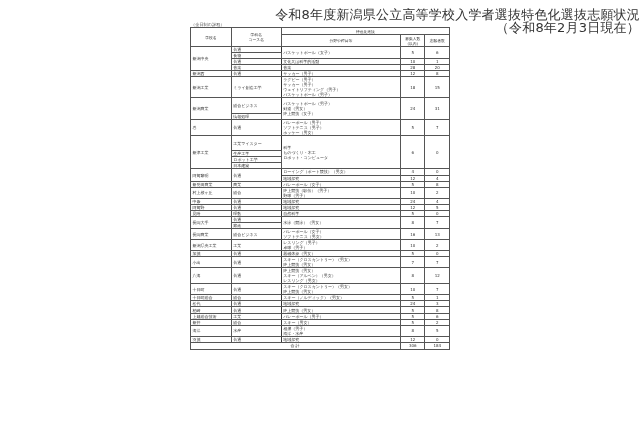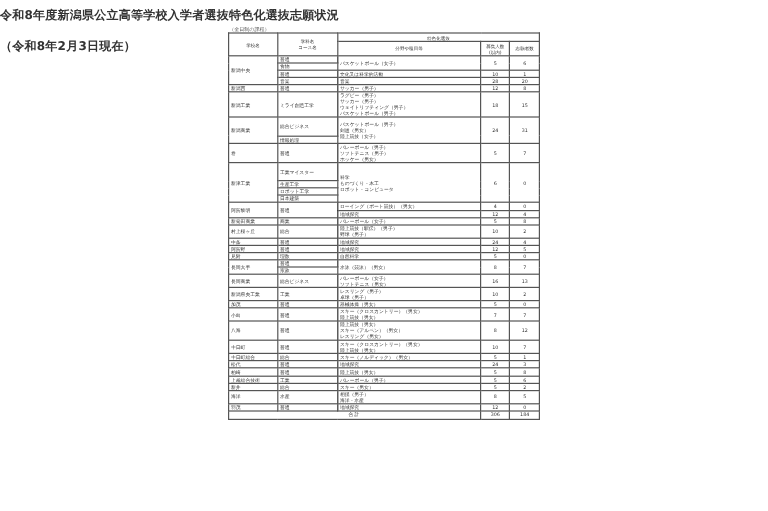--- a/index.html
+++ b/index.html
@@ -1,21 +1,21 @@
 <!DOCTYPE html>
 <html><head>
 <meta charset="utf-8">
 <style>
   html, body { margin: 0; padding: 0; background: #ffffff; }
   body { width: 640px; height: 426px; position: relative; overflow: hidden;
          font-family: "DejaVu Sans", sans-serif; color: #222; }
-  .title { position: absolute; left: 0; width: 640px; text-align: left;
-           font-size: 10px; font-weight: bold; color: #333; letter-spacing: 0.2px; }
+  .title { position: absolute; left: 0; width: 640px; text-align: right;
+           font-size: 13px; font-weight: normal; color: #333; letter-spacing: 0.2px; }
   .t1 { top: 6px; }
-  .t2 { top: 32px; }
+  .t2 { top: 19px; }
   .note { position: absolute; left: 191px; top: 22px; font-size: 4.2px; color: #555; }
   table.main { position: absolute; left: 190px; top: 27px; width: 260px;
                border-collapse: collapse; table-layout: fixed;
                border: 1px solid #333; font-size: 4px; line-height: 5px; }
   table.main td, table.main th { border: 0.6px solid #555; padding: 0 1.5px;
                vertical-align: middle; font-weight: normal; color: #333;
                overflow: hidden; white-space: nowrap; }
   table.main th { text-align: center; height: 6px; font-size: 3.8px; }
   .c-school { width: 40px; letter-spacing: 3px; }
   .c-course { width: 49px; letter-spacing: 2px; }

